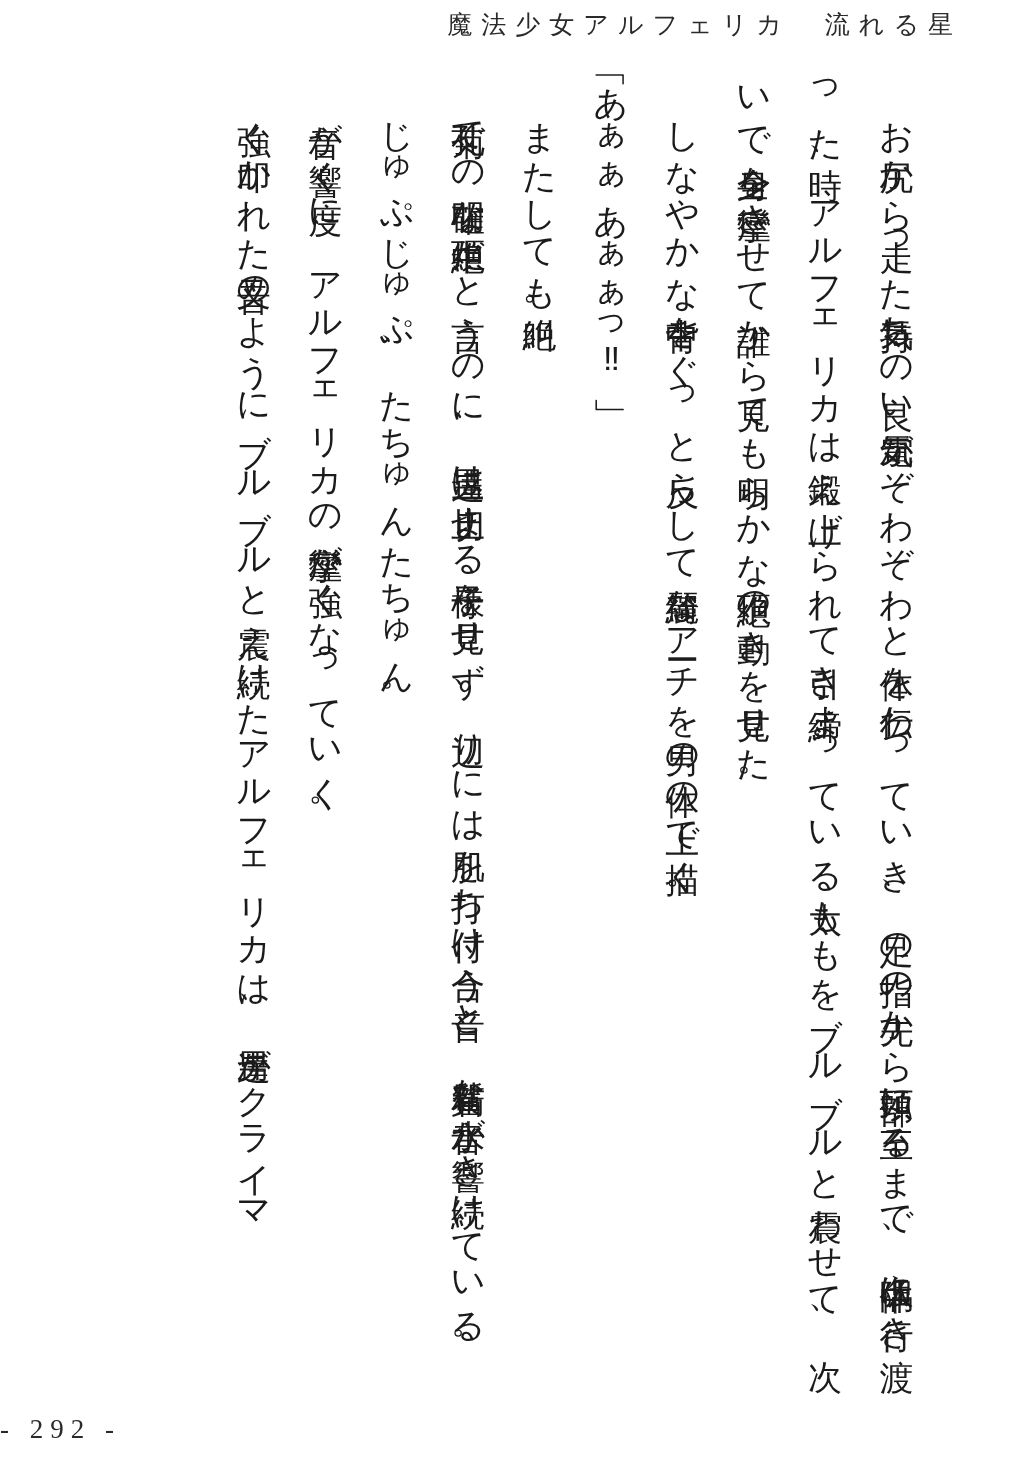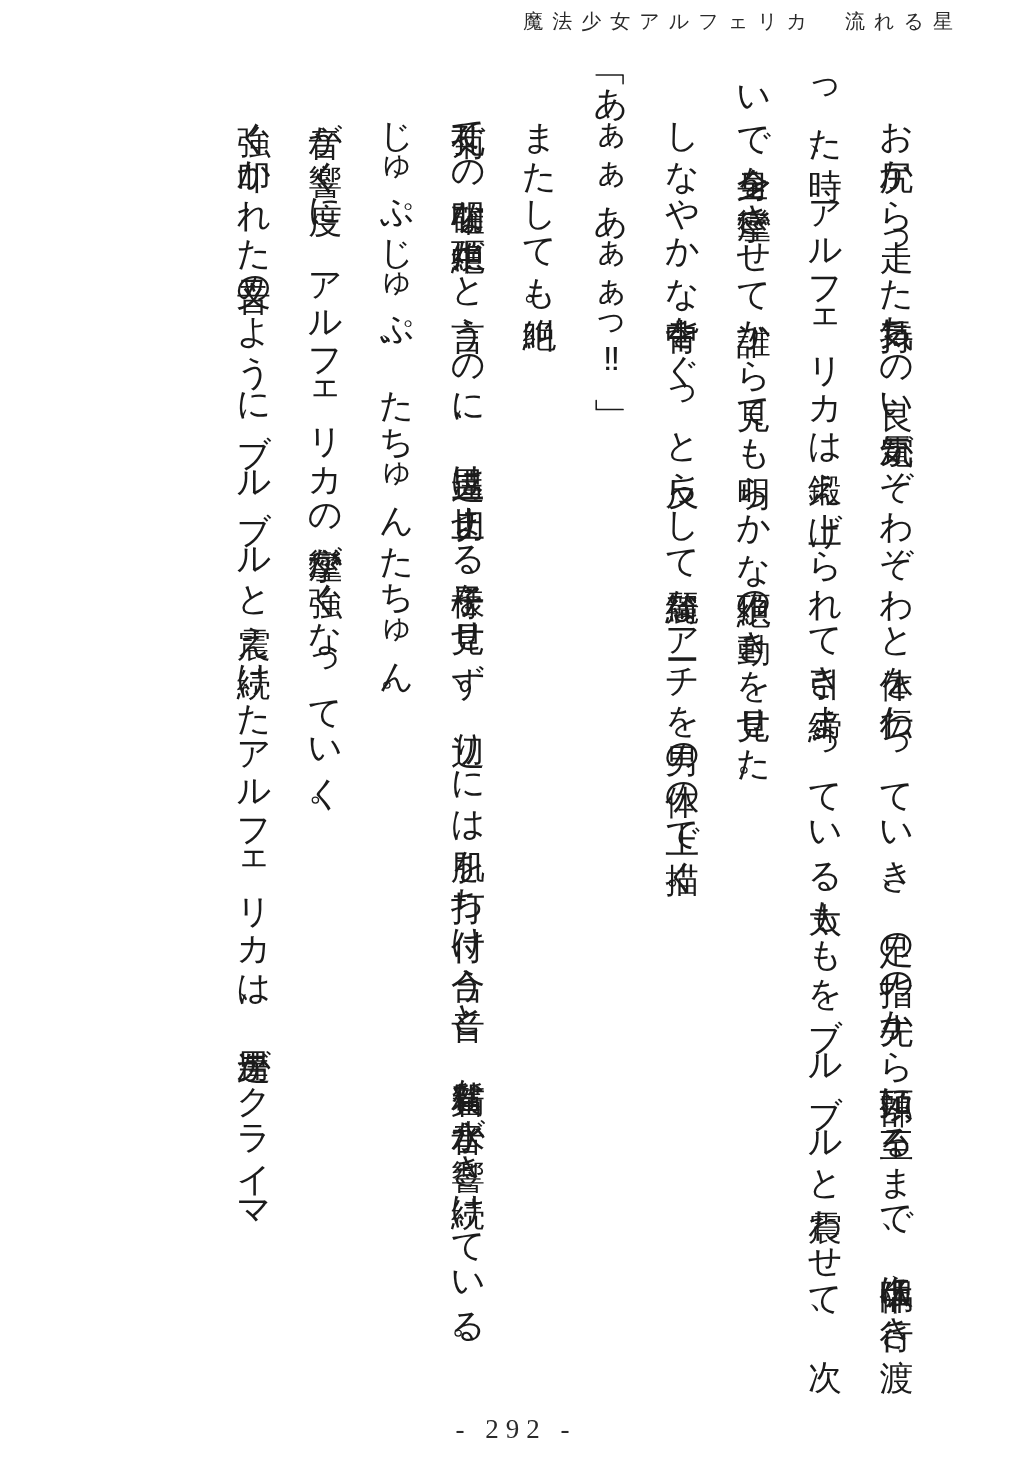--- a/index.html
+++ b/index.html
@@ -14,21 +14,21 @@
     background: #ffffff;
     overflow: hidden;
     color: #1b1b1b;
   }
   
   .running-header {
     position: absolute;
     top: 8px;
     right: 70px;
     font-family: Liberation Mono, monospace;
-    font-size: 20px;
+    font-size: 25px;
     letter-spacing: 9px;
     white-space: nowrap;
     color: #2a2a2a;
     font-weight: 400;
     margin-left: 46px;
   }
   
   .body-text {
     position: absolute;
     top: 64px;
@@ -49,21 +49,21 @@
   }
   .body-text p.indent {
     text-indent: 1em;
   }
   
   .page-footer {
     position: absolute;
     bottom: 12px;
     left: 0;
     width: 100%;
-    text-align: center;
+    text-align: left;
     font-family: "Liberation Serif", "DejaVu Serif", serif;
     font-size: 27px;
     letter-spacing: 7px;
     color: #2a2a2a;
   }
 </style>
 </head>
 <body>
 
 <div class="page">

